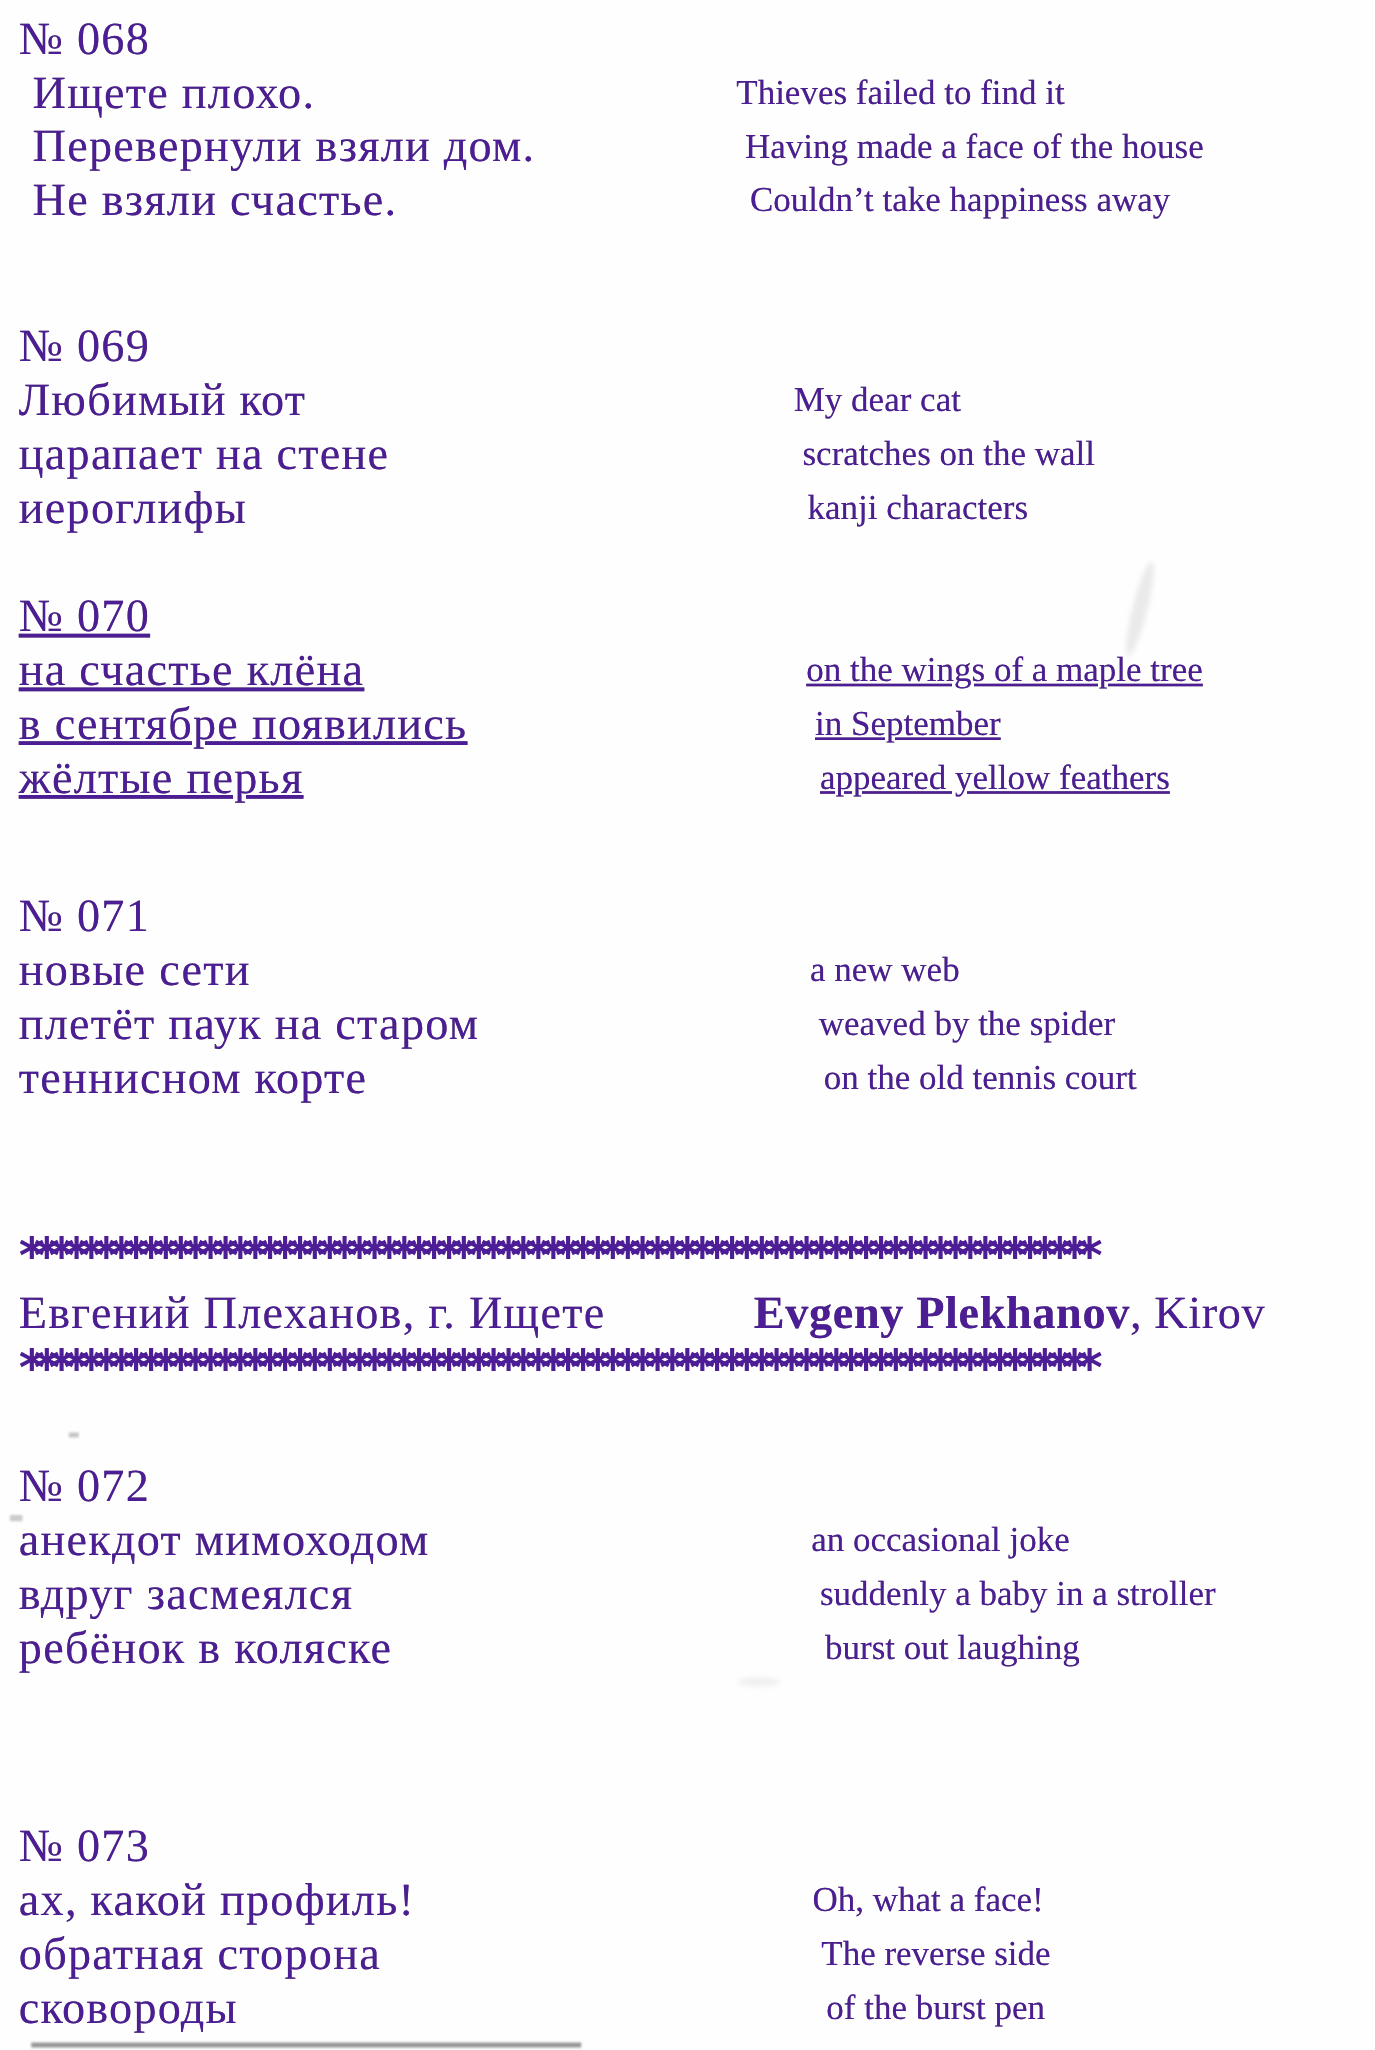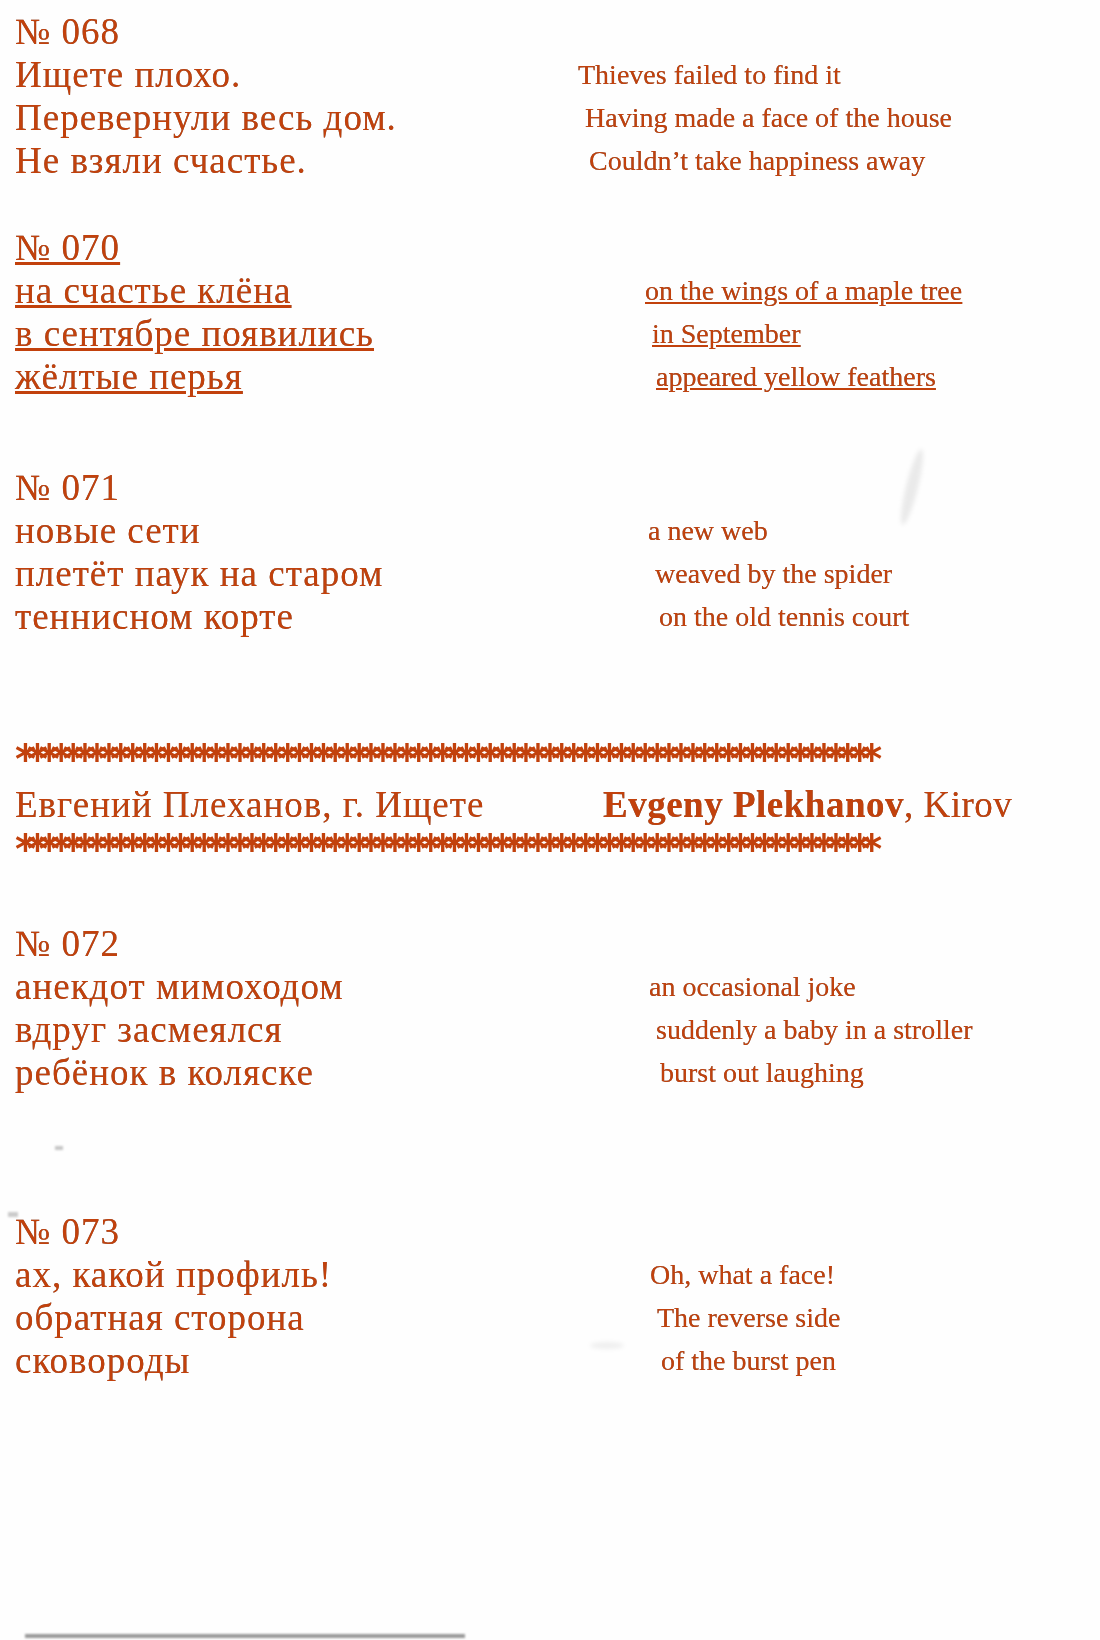--- a/index.html
+++ b/index.html
@@ -7,21 +7,21 @@
     padding: 0;
     background: #ffffff;
   }
   .page {
     position: relative;
     width: 1100px;
     height: 1640px;
     box-sizing: border-box;
     padding: 10px 0 0 15px;
     background: #fefefe;
-    color: #c2410c;
+    color: #4c1d95;
     font-family: "Liberation Serif", serif;
     overflow: hidden;
     text-shadow: 0 0 0.5px rgba(0,0,0,0.55);
   }
 
   
   .haiku { width: 1080px; }
   .num {
     height: 43px;
     line-height: 43px;
@@ -39,21 +39,21 @@
     letter-spacing: 1px;
     white-space: nowrap;
   }
   .en {
     font-size: 28px;
     white-space: nowrap;
   }
   .r2 .en { padding-left: 7px; }
   .r3 .en { padding-left: 11px; }
 
-  .s068 .row { grid-template-columns: 563px 1fr; }
+  .s068 .row { grid-template-columns: 563px 1fr; margin-left: 11px; }
   .s069 .row { grid-template-columns: 620px 1fr; }
   .s070 .row { grid-template-columns: 630px 1fr; }
   .s071 .row { grid-template-columns: 633px 1fr; }
   .s072 .row { grid-template-columns: 634px 1fr; }
   .s073 .row { grid-template-columns: 635px 1fr; }
 
   .s069 { margin-top: 74px; }
   .s070 { margin-top: 44px; text-decoration: underline; }
   .s071 { margin-top: 68px; }
   .s072 { margin-top: 50px; }
@@ -119,29 +119,44 @@
 
 <div class="page">
 
   <section class="haiku s068">
     <div class="num">№ 068</div>
     <div class="row r1">
       <div class="ru">Ищете плохо.</div>
       <div class="en">Thieves failed to find it</div>
     </div>
     <div class="row r2">
-      <div class="ru">Перевернули весь дом.</div>
+      <div class="ru">Перевернули взяли дом.</div>
       <div class="en">Having made a face of the house</div>
     </div>
     <div class="row r3">
       <div class="ru">Не взяли счастье.</div>
       <div class="en">Couldn’t take happiness away</div>
     </div>
   </section>
 
+  <section class="haiku s069">
+    <div class="num">№ 069</div>
+    <div class="row r1">
+      <div class="ru">Любимый кот</div>
+      <div class="en">My dear cat</div>
+    </div>
+    <div class="row r2">
+      <div class="ru">царапает на стене</div>
+      <div class="en">scratches on the wall</div>
+    </div>
+    <div class="row r3">
+      <div class="ru">иероглифы</div>
+      <div class="en">kanji characters</div>
+    </div>
+  </section>
 
   <section class="haiku s070">
     <div class="num">№ 070</div>
     <div class="row r1">
       <div class="ru">на счастье клёна</div>
       <div class="en">on the wings of a maple tree</div>
     </div>
     <div class="row r2">
       <div class="ru">в сентябре появились</div>
       <div class="en">in September</div>

